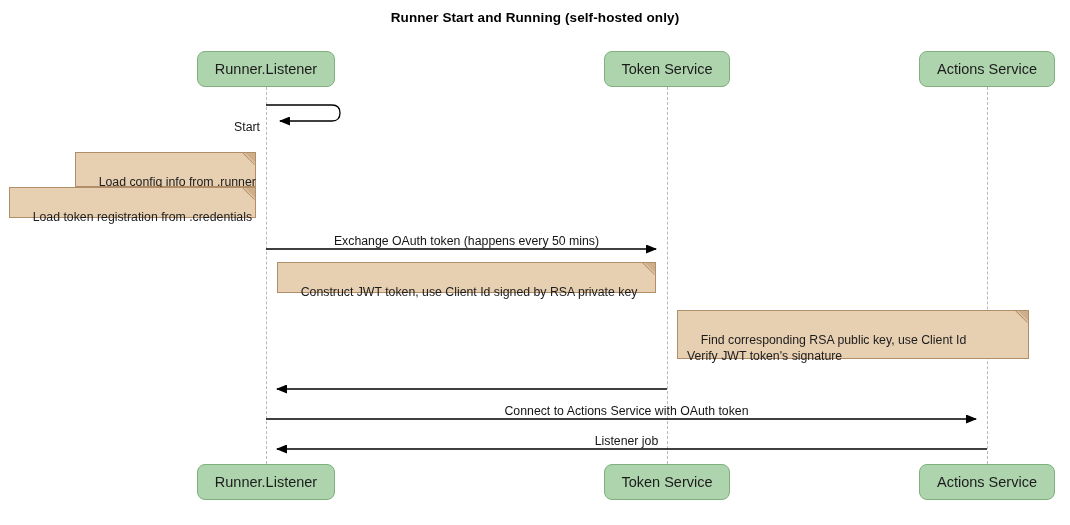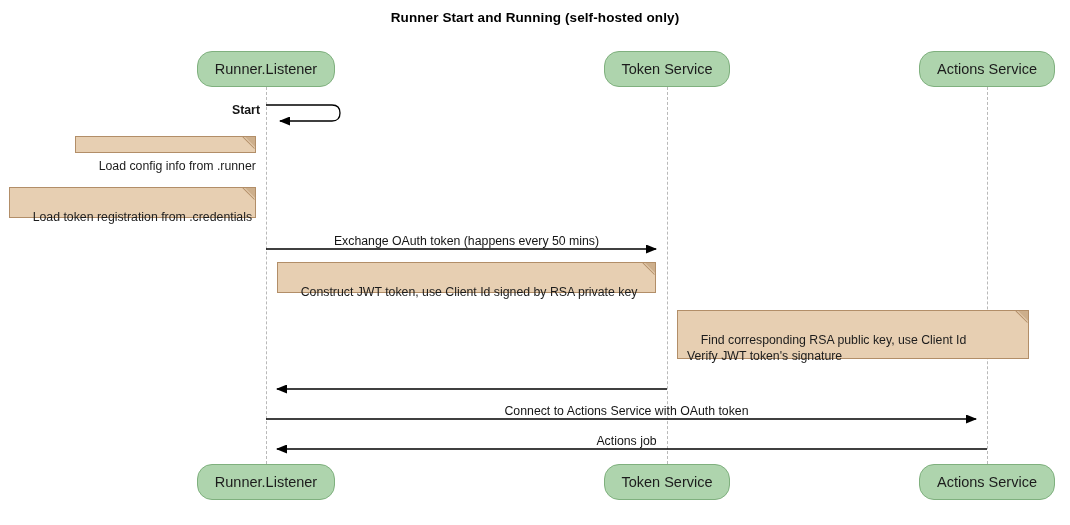--- a/index.html
+++ b/index.html
@@ -42,21 +42,21 @@
     width: 0;
     border-left: 1px dashed #b9b9b9;
   }
 
   
   .participant {
     position: absolute;
     box-sizing: border-box;
     background: #aed4ad;
     border: 1px solid #7fb07e;
-    border-radius: 15px;
+    border-radius: 8px;
     display: flex;
     align-items: center;
     justify-content: center;
     font-size: 14.5px;
     color: #1c1c1c;
     white-space: nowrap;
   }
 
   
   .note {
@@ -166,38 +166,38 @@
 
     <line x1="266" y1="249" x2="656" y2="249" stroke="#000000" stroke-width="1.3" marker-end="url(#arrowRight)"></line>
 
     <line x1="667" y1="389" x2="277" y2="389" stroke="#000000" stroke-width="1.3" marker-end="url(#arrowLeft)"></line>
 
     <line x1="266" y1="419" x2="976" y2="419" stroke="#000000" stroke-width="1.3" marker-end="url(#arrowRight)"></line>
 
     <line x1="987" y1="449" x2="277" y2="449" stroke="#000000" stroke-width="1.3" marker-end="url(#arrowLeft)"></line>
   </svg>
 
-  <div class="msg-label right-align" style="left:170px; top:103px; width:90px;font-weight:bold;">
+  <div class="msg-label right-align" style="left:170px; top:120px; width:90px;">
     <span>Start</span>
   </div>
 
   <div class="msg-label" style="left:266px; top:234px; width:401px;text-align:center;">
     <span>Exchange OAuth token (happens every 50 mins)</span>
   </div>
 
 
   <div class="msg-label" style="left:266px; top:404px; width:721px;">
     <span>Connect to Actions Service with OAuth token</span>
   </div>
 
   <div class="msg-label" style="left:266px; top:434px; width:721px;">
-    <span>Actions job</span>
-  </div>
-
-  <div class="note" style="left:75px; top:136px; width:181px; height:17px;">
+    <span>Listener job</span>
+  </div>
+
+  <div class="note" style="left:75px; top:152px; width:181px; height:35px;">
     <span>Load config info from .runner</span>
     <span class="note-fold"></span>
     <span class="note-fold-edge"></span>
   </div>
 
   <div class="note" style="left:9px; top:187px; width:247px; height:31px;">
     <span>Load token registration from .credentials</span>
     <span class="note-fold"></span>
     <span class="note-fold-edge"></span>
   </div>

